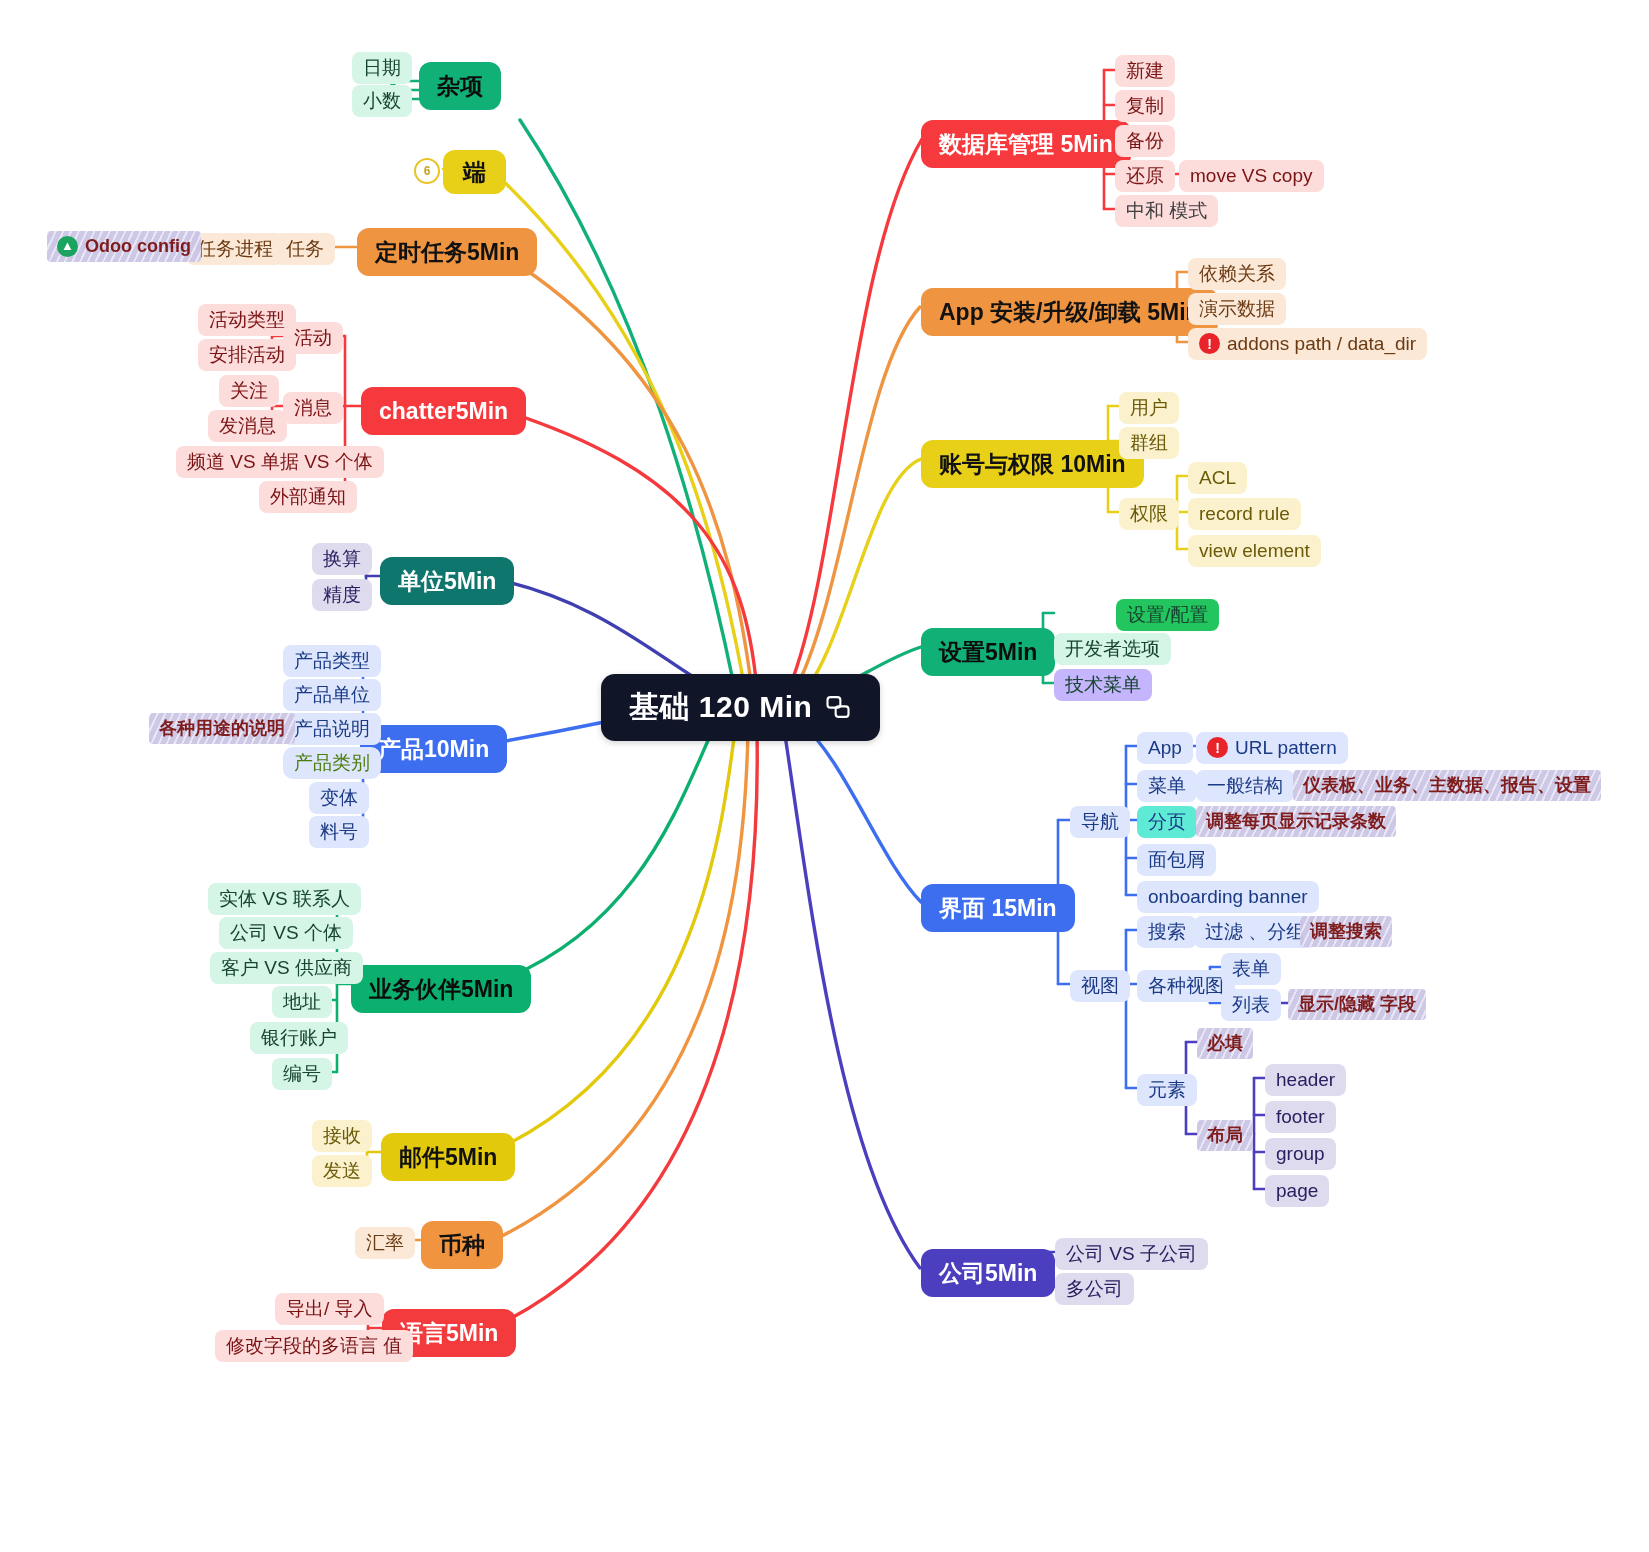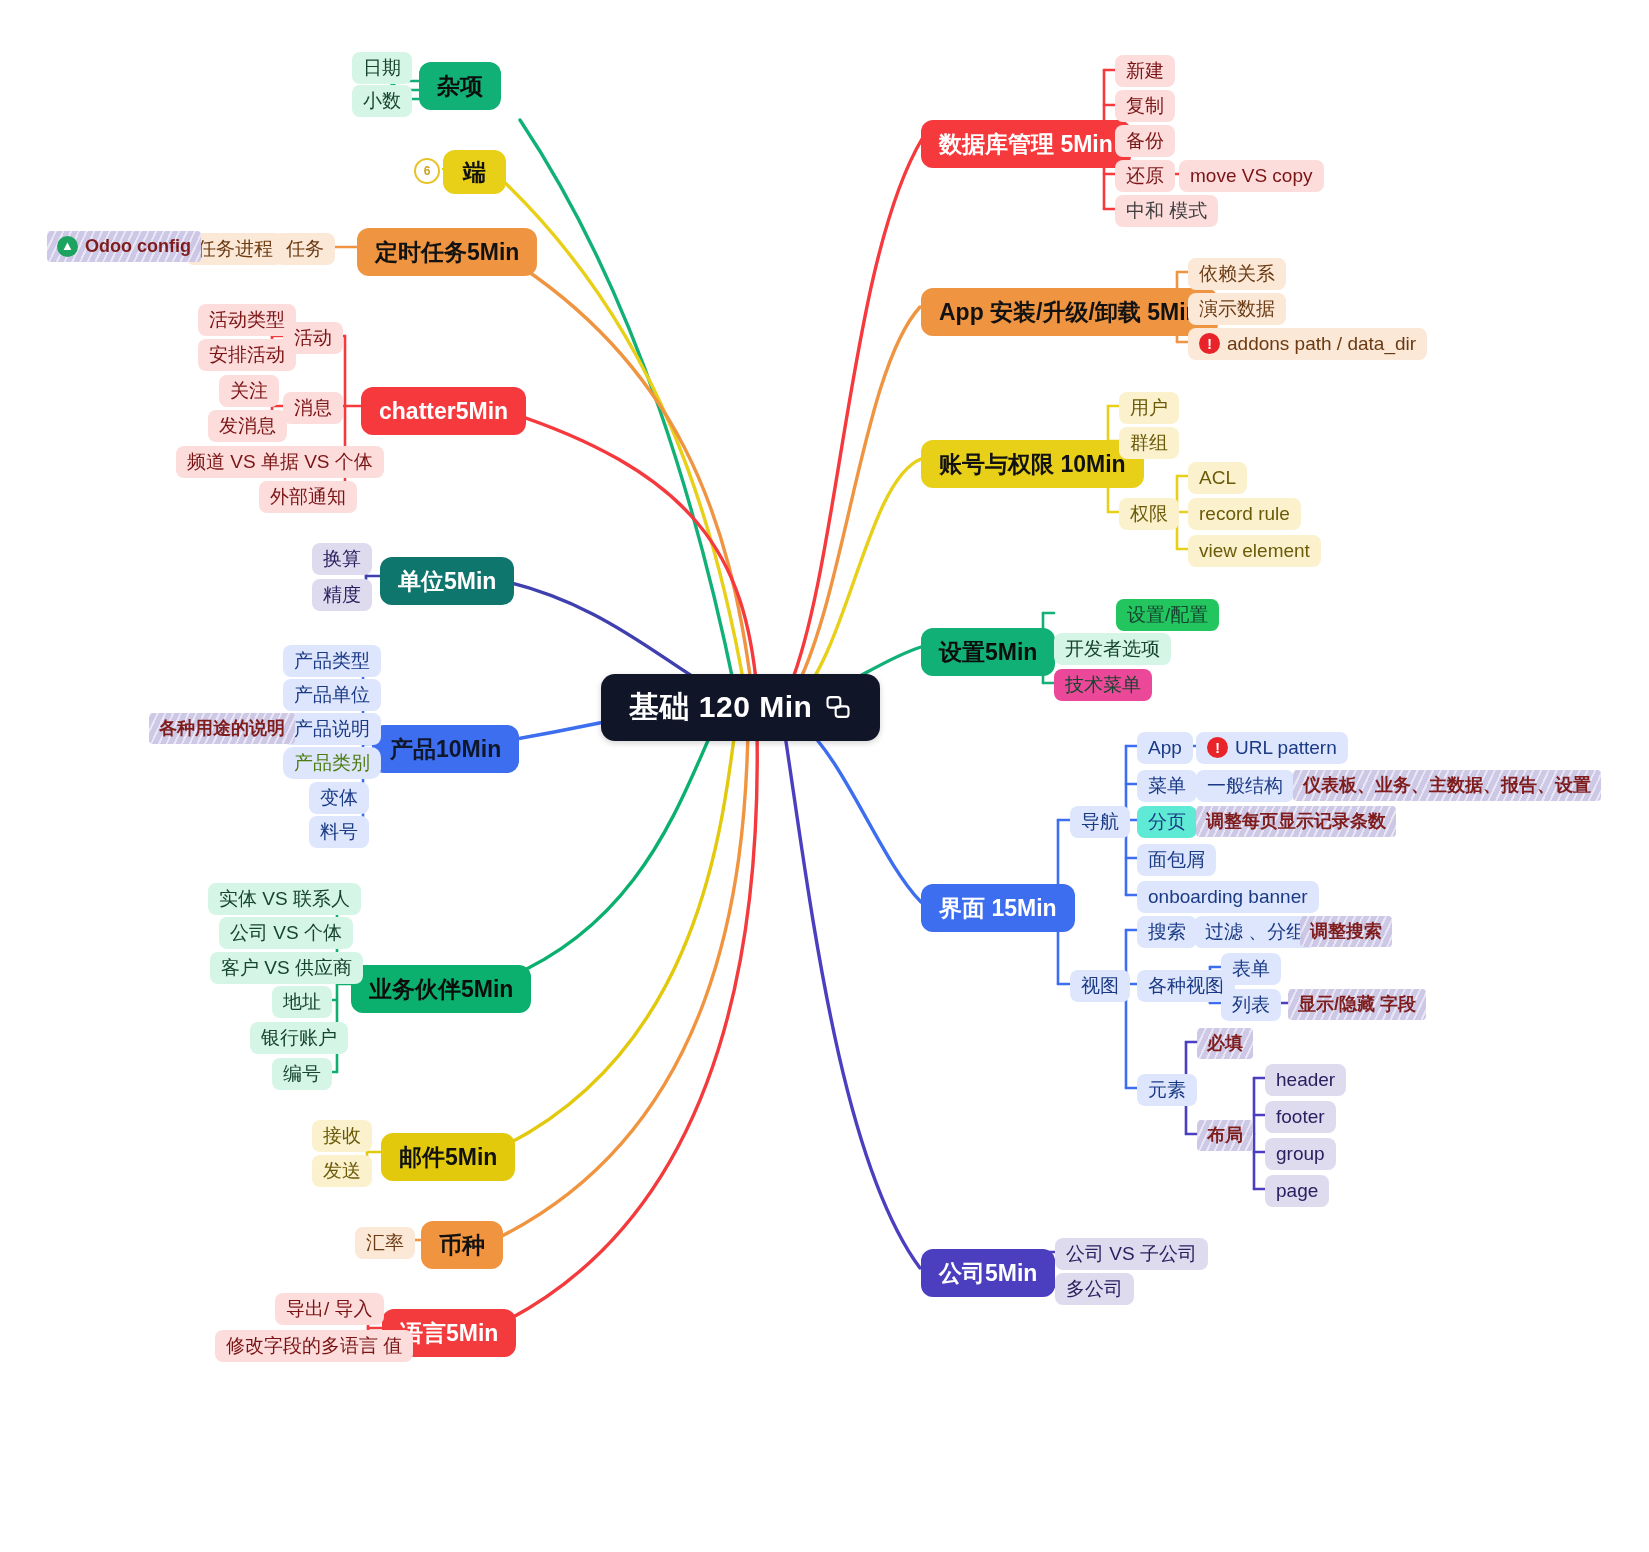--- a/index.html
+++ b/index.html
@@ -313,21 +313,21 @@
   <div class="node main" style="left:380px;top:557px;background:#0f766e;color:#fff;">
     <span>单位5Min</span>
   </div>
   <div class="node sub" style="left:312px;top:543px;background:#dedbee;color:#2a2060;">
     <span>换算</span>
   </div>
   <div class="node sub" style="left:312px;top:579px;background:#dedbee;color:#2a2060;">
     <span>精度</span>
   </div>
 
-  <div class="node main" style="left:372px;top:725px;background:#3d6ef0;color:#0f172a;align-items:flex-end;">
+  <div class="node main" style="left:360px;top:725px;background:#3d6ef0;color:#ffffff;align-items:flex-end;">
     <span>产品10Min</span>
   </div>
   <div class="node sub" style="left:283px;top:645px;background:#dde6fd;color:#1b3a85;">
     <span>产品类型</span>
   </div>
   <div class="node sub" style="left:283px;top:679px;background:#dde6fd;color:#1b3a85;">
     <span>产品单位</span>
   </div>
   <div class="node sub" style="left:283px;top:713px;background:#dde6fd;color:#1b3a85;">
     <span>产品说明</span>
@@ -454,21 +454,21 @@
 
   <div class="node main" style="left:921px;top:628px;background:#11b077;color:#0d0d0d;">
     <span>设置5Min</span>
   </div>
   <div class="node sub" style="left:1116px;top:599px;background:#22c55e;color:#16442f;">
     <span>设置/配置</span>
   </div>
   <div class="node sub" style="left:1054px;top:633px;background:#d5f5e6;color:#16442f;">
     <span>开发者选项</span>
   </div>
-  <div class="node sub" style="left:1054px;top:669px;background:#ec4899;color:#16442f;text-align:center;">
+  <div class="node sub" style="left:1054px;top:669px;background:#c4b5fd;color:#16442f;text-align:center;">
     <span>技术菜单</span>
   </div>
 
   <div class="node main" style="left:921px;top:884px;background:#3d6ef0;color:#fff;">
     <span>界面 15Min</span>
   </div>
 
   <div class="node sub" style="left:1070px;top:806px;background:#dde6fd;color:#1b3a85;">
     <span>导航</span>
   </div>

